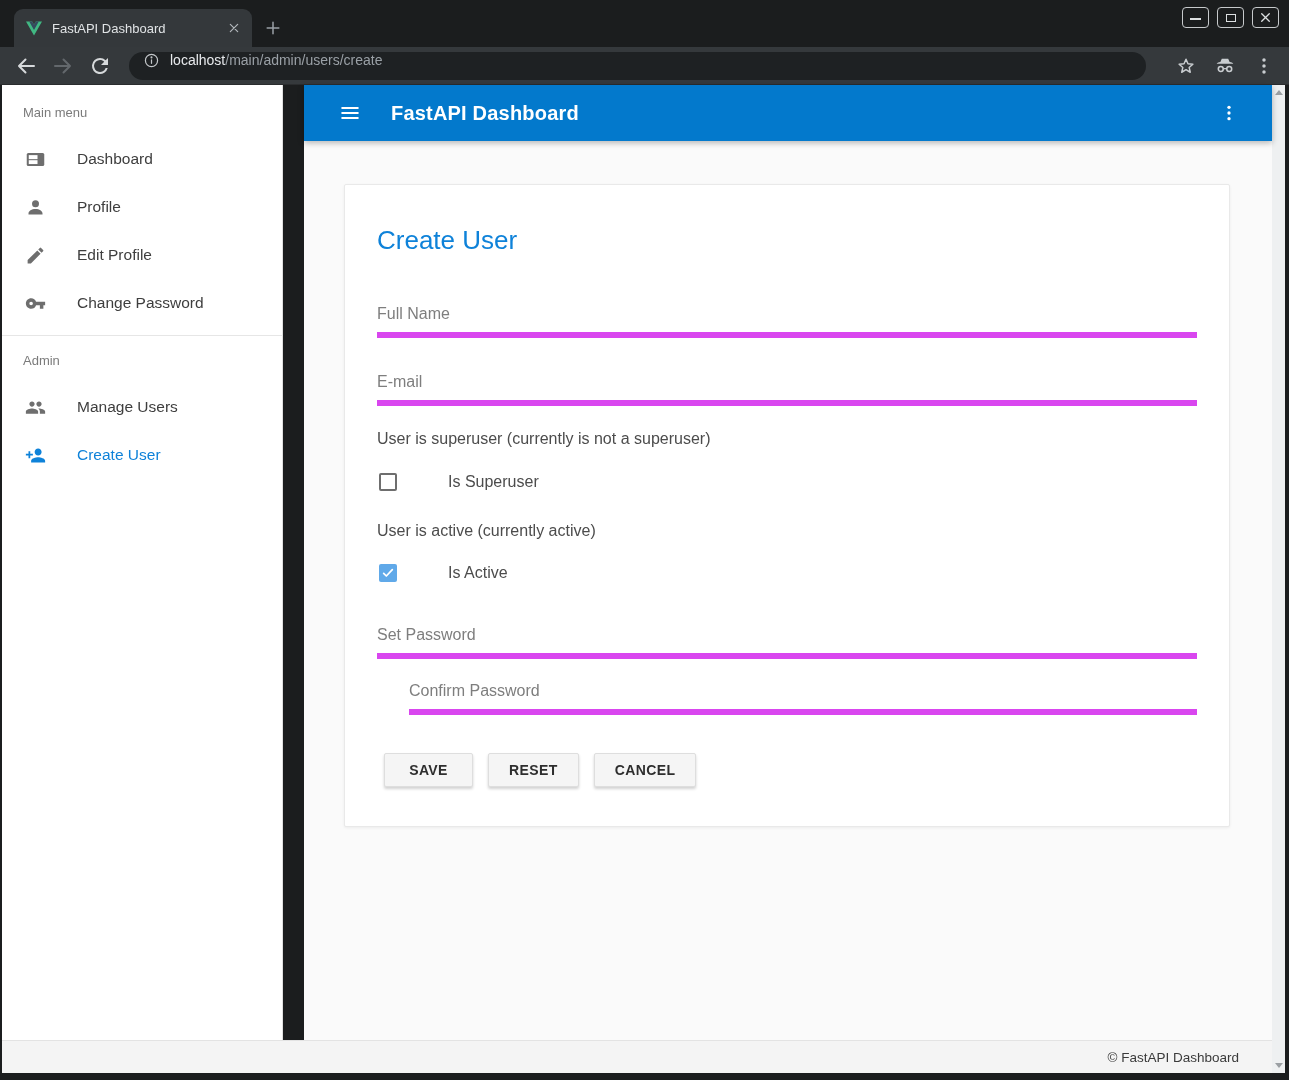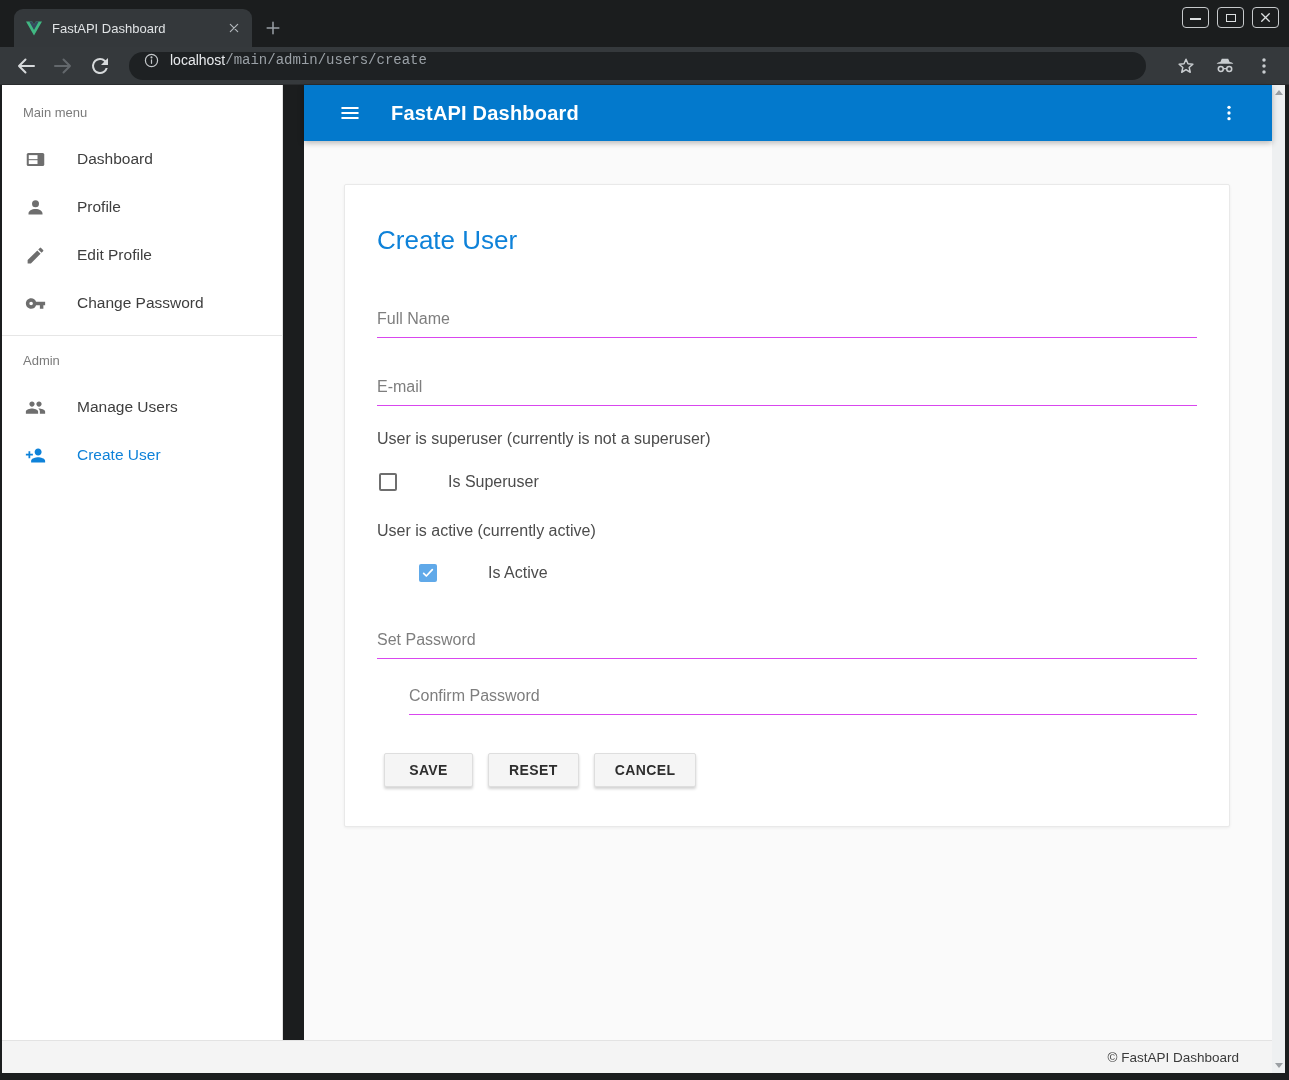--- a/index.html
+++ b/index.html
@@ -36,21 +36,21 @@
     border-bottom:1px solid #2a2c2e;
   }
   .nav-icon { width:24px; height:24px; margin-right:13px; color:#d6d9db; flex:0 0 auto; }
   .nav-icon.disabled { color:#63686c; }
   .url-pill {
     flex:1; height:28px; background:#1e2123; border-radius:14px;
     display:flex; padding:0 14px; margin:0 12px 0 4px;
     font-size:14px; white-space:nowrap; overflow:hidden;
   }
   .url-host { color:#e8eaed; margin-left:10px; }
-  .url-path { color:#9aa0a6;font-family:Liberation Mono, monospace; }
+  .url-path { color:#9aa0a6; }
   .right-icon { width:22px; height:22px; margin-left:17px; color:#c9cdd0; flex:0 0 auto; }
 
   
   .sidebar {
     position:absolute; left:2px; top:85px; width:281px; height:955px;
     background:#ffffff; border-right:1px solid #e0e0e0;
   }
   .side-caption { padding:20px 0 15px 21px; font-size:13px; color:#7b7b7b; }
   .side-caption.admin { padding-top:17px; }
   .side-item {
@@ -75,38 +75,38 @@
   .appbar-title { font-size:20px; font-weight:700; margin-left:30px; letter-spacing:.2px; }
   .appbar .dots { width:20px; height:20px; margin-left:auto; margin-right:33px; color:#fff; }
 
   .card {
     position:absolute; left:40px; top:99px; width:886px; height:643px;
     background:#fff; border:1px solid #e9e9e9; border-radius:2px;
     box-shadow:0 1px 3px rgba(0,0,0,.06);
   }
   .card-title { position:absolute; left:32px; top:40px; font-size:26px; color:var(--accent,#0e82d9); font-weight:400; }
 
-  .tf { position:absolute; left:32px; right:32px; height:41px; border-bottom:1px solid #d946ef; display:flex; align-items:flex-end; }
+  .tf { position:absolute; left:32px; right:32px; height:41px; border-bottom:6px solid #d946ef; display:flex; align-items:flex-end; }
   .tf input {
     width:100%; border:0; outline:0; background:transparent;
     font-family:"Liberation Sans", sans-serif; font-size:16px; color:#3e3e3e; padding-bottom:9px;
   }
   .tf input::placeholder { color:#7e7e7e; opacity:1; }
   .tf-fullname { top:112px; }
   .tf-email    { top:180px; }
   .tf-setpw    { top:433px; }
   .tf-confirm  { top:489px;margin-left:32px; }
 
   .hint { position:absolute; left:32px; font-size:16px; color:#4c4c4c; }
   .hint-superuser { top:245px; }
   .hint-active    { top:337px; }
 
   .check-row { position:absolute; left:34px; display:flex; align-items:center; cursor:pointer;gap:36px; }
   .check-row-superuser { top:288px; }
-  .check-row-active    { top:379px;margin-left:40px; }
+  .check-row-active    { top:379px; }
   .checkbox {
     width:18px; height:18px; border-radius:2px; flex:0 0 auto;
     border:2px solid #6e6e6e; background:#fff;
   }
   .checkbox.checked { border:0; background:var(--checkbox,#60a9e9); display:flex; align-items:center; justify-content:center; }
   .checkbox.checked svg { width:16px; height:16px; }
   .check-label { margin-left:15px; font-size:16px; color:#4c4c4c; }
 
   .btn-row { position:absolute; left:39px; top:568px; display:flex; gap:15px; }
   .btn {

